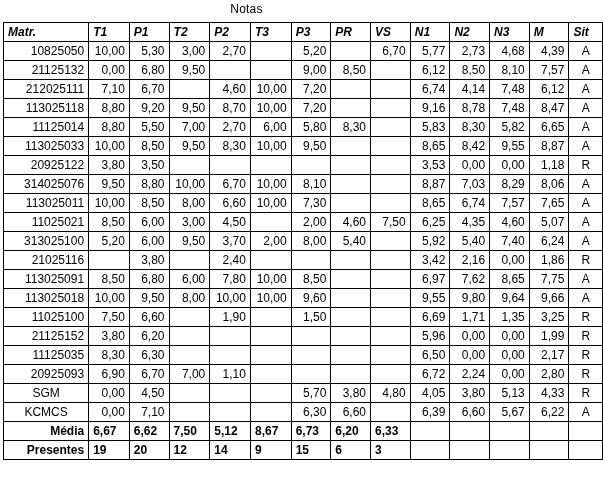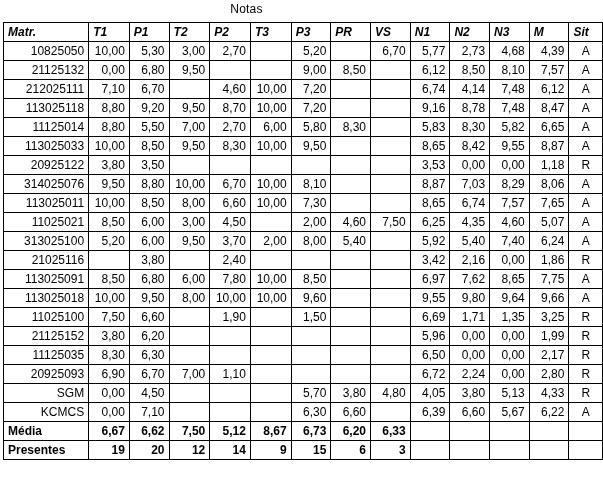--- a/index.html
+++ b/index.html
@@ -46,25 +46,25 @@
     font-weight: bold;
     text-align: left;
     font-style: italic;
   }
   
   col.c-matr  { width: 88px; }
   col.c-num   { width: 41px; }
   col.c-sit   { width: 35px; }
 
   td.num { text-align: right; }
-  td.name { text-align: right; }
+  td.name { text-align: center; }
   td.sit { text-align: center; font-weight: bold; }
   tr.summary td { font-weight: bold; }
-  tr.summary td.num { text-align: right; }
-  td.lbl { text-align: left; font-weight: bold; }
+  tr.summary td.num { text-align: left; }
+  td.lbl { text-align: right; font-weight: bold; }
 </style>
 </head>
 <body>
 
 <div id="caption">Notas</div>
 
 <div id="grid-wrap">
   <table class="grid">
     <colgroup>
       <col class="c-matr">

